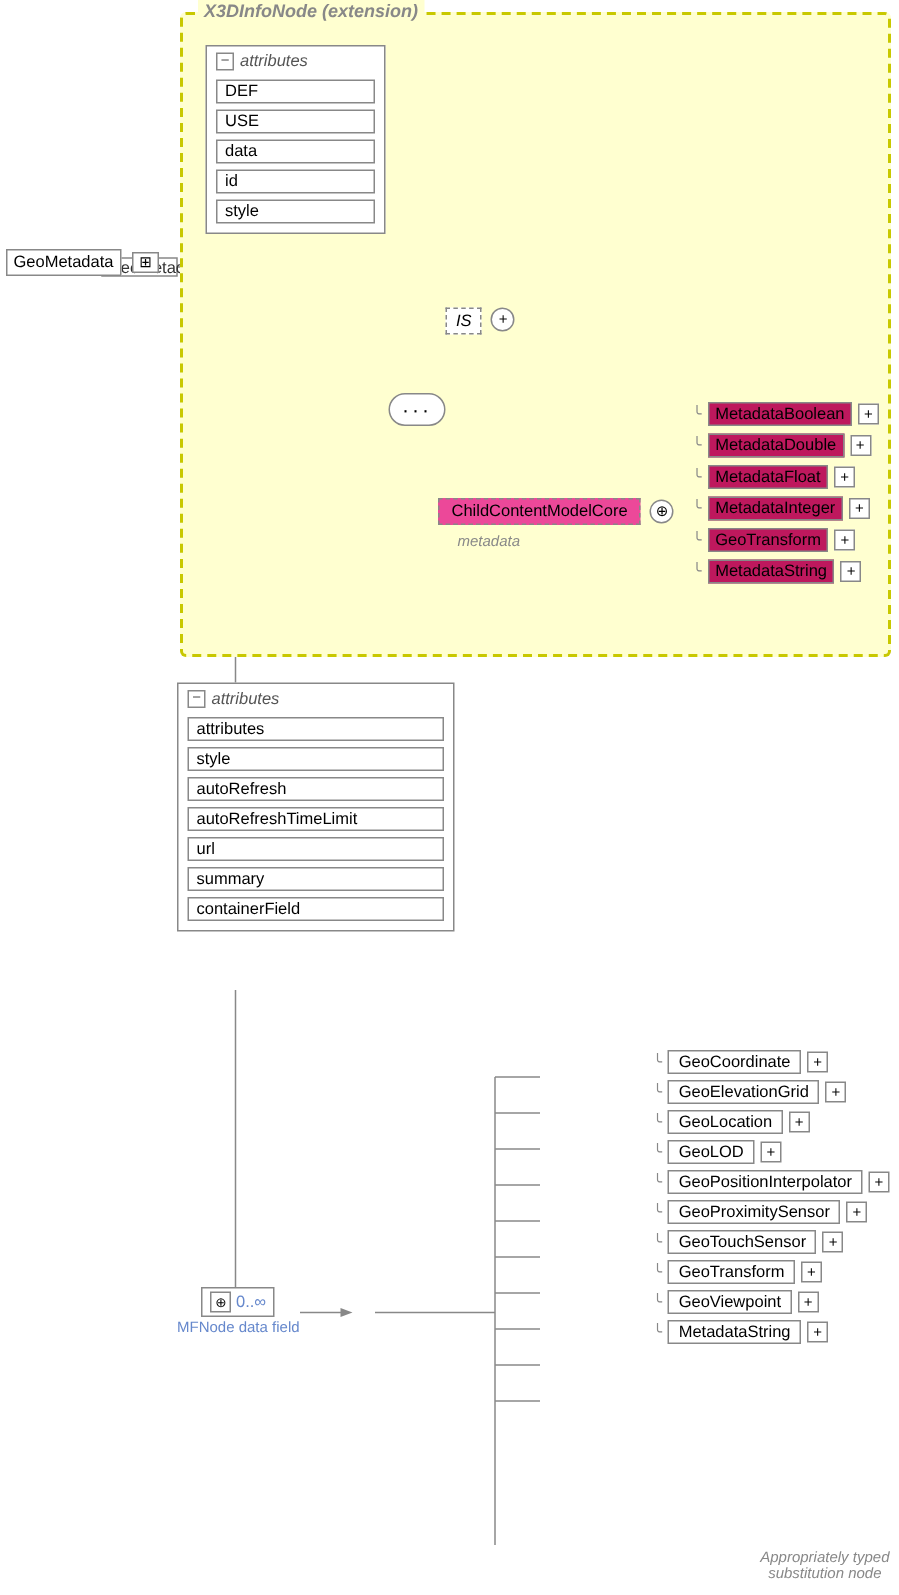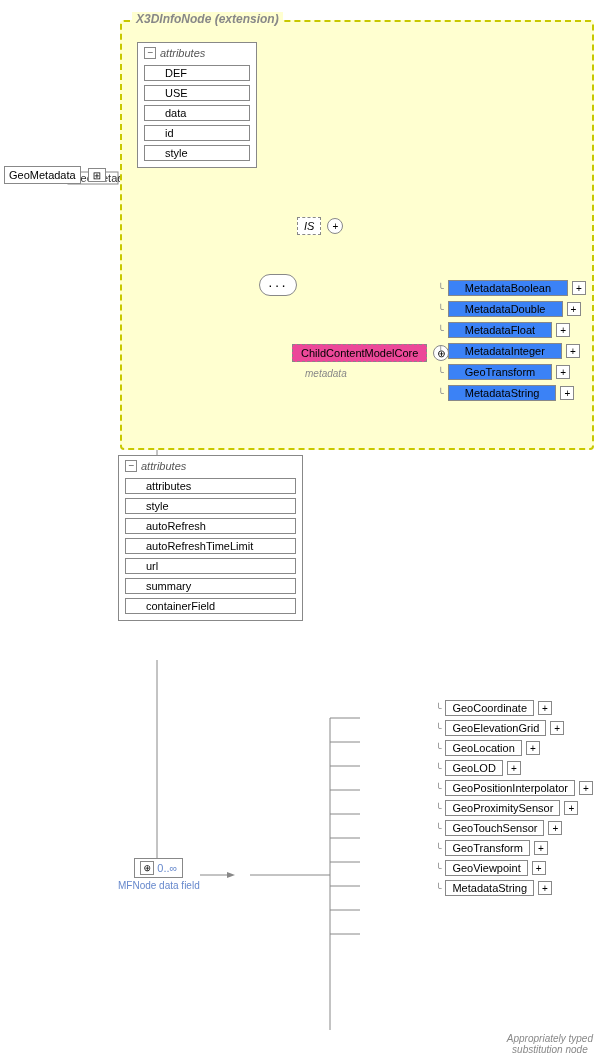--- a/index.html
+++ b/index.html
@@ -16,21 +16,21 @@
     .diagram-container {
       position: relative;
       width: 599px;
       min-height: 1063px;
       padding: 10px;
     }
 
     
     .x3d-info-node-box {
       position: absolute;
-      top: 20px;
+      top: 8px;
       left: 120px;
       right: 5px;
       height: 430px;
       border: 2px dashed #c8c800;
       background: #ffffd0;
       border-radius: 4px;
     }
 
     .x3d-info-node-label {
       position: absolute;
@@ -71,21 +71,21 @@
       height: 12px;
       border: 1px solid #888;
       text-align: center;
       line-height: 10px;
       font-size: 10px;
       cursor: pointer;
     }
 
     .attr-item {
       border: 1px solid #888;
-      padding: 1px 20px;
+      padding: 1px 5px;
       margin: 2px 0;
       font-size: 11px;
       background: #fff;
       display: inline-block;
       width: 100%;
     }
 
     .is-box {
       border: 1px dashed #888;
       padding: 2px 6px;
@@ -136,22 +136,22 @@
 
     .metadata-node-item {
       display: flex;
       align-items: center;
       gap: 4px;
       font-size: 11px;
     }
 
     .metadata-node-label {
       border: 1px solid #888;
-      padding: 1px 16px;
-      background: #3b82f6;
+      padding: 1px 4px;
+      background: #be185d;
       white-space: nowrap;
     }
 
     .geo-node-item {
       display: flex;
       align-items: center;
       gap: 4px;
       font-size: 11px;
     }
 
@@ -242,21 +242,21 @@
         <span class="minus-btn">−</span>
         <em>attributes</em>
       </div>
       <div class="attr-item">DEF</div>
       <div class="attr-item">USE</div>
       <div class="attr-item">data</div>
       <div class="attr-item">id</div>
       <div class="attr-item">style</div>
     </div>
 
-    <div style="position:absolute; top:195px; left:175px; display:flex; align-items:center; gap:6px;">
+    <div style="position:absolute; top:195px; left:175px; display:flex; gap:6px;">
       <div class="is-box">
         <em>IS</em>
       </div>
       <div class="plus-circle">+</div>
     </div>
 
     <div style="position:absolute; top:252px; left:137px; display:flex; align-items:center;">
       <div class="three-dots-box">···</div>
     </div>
 

